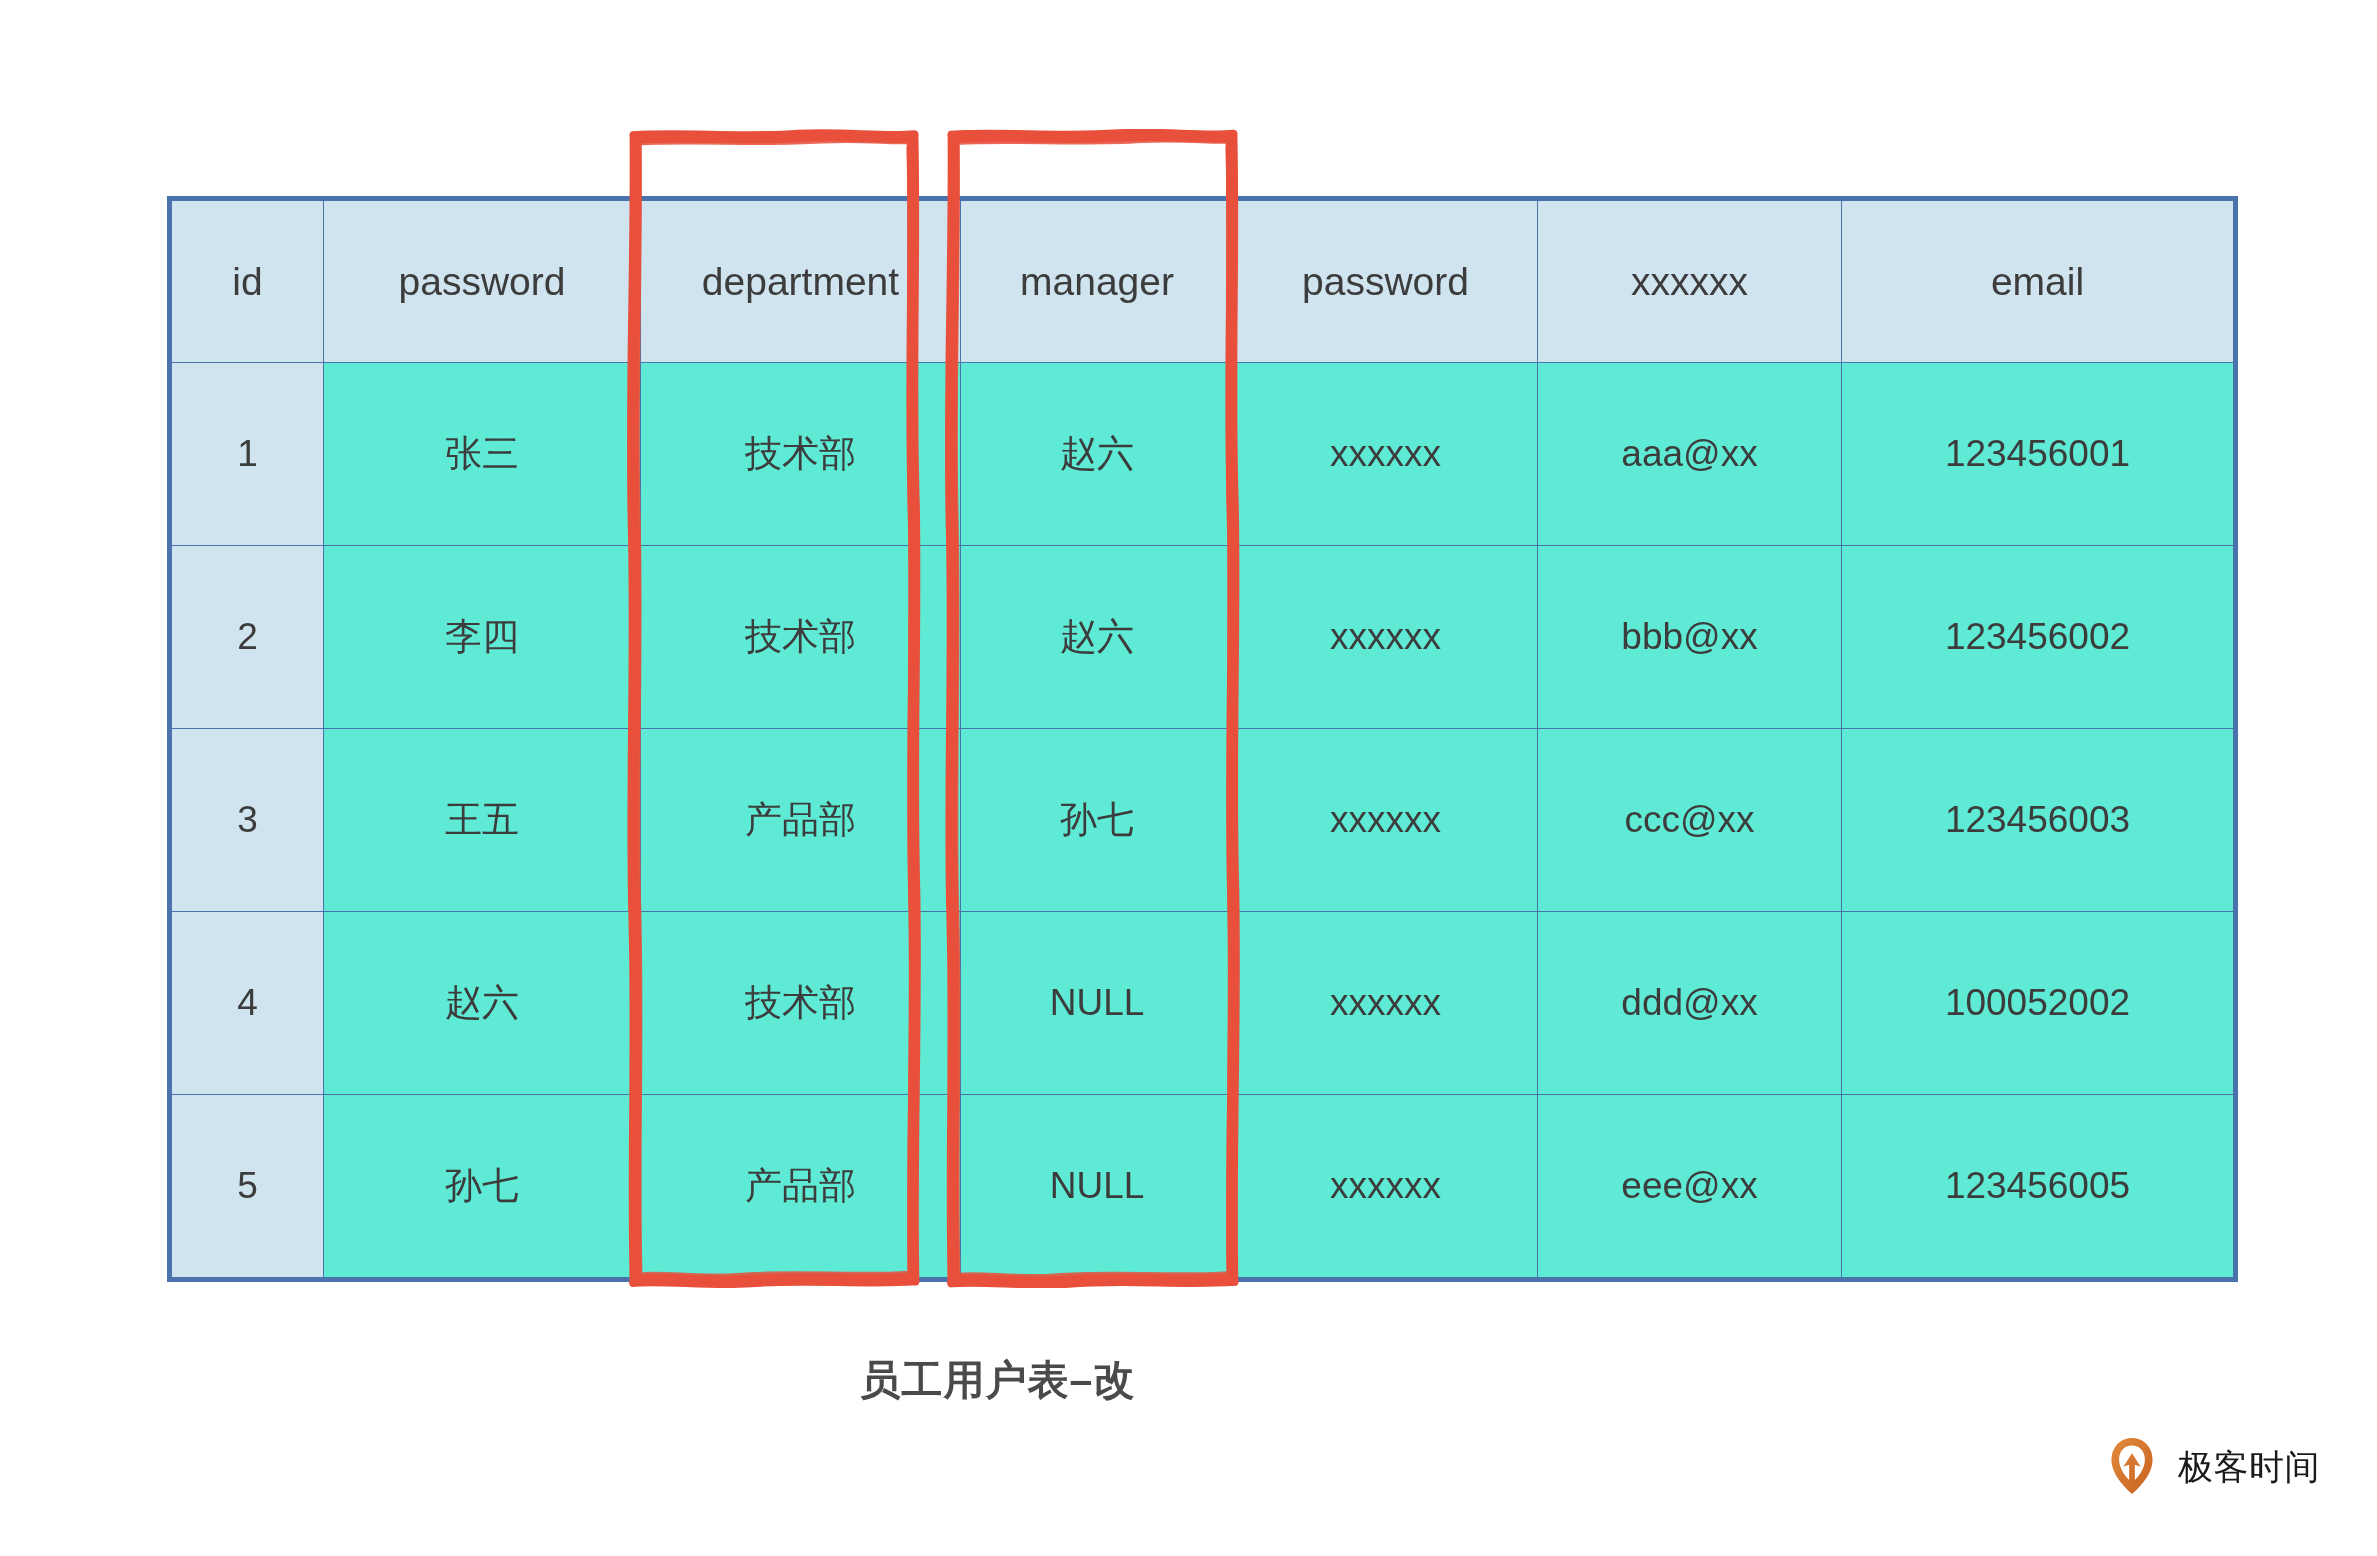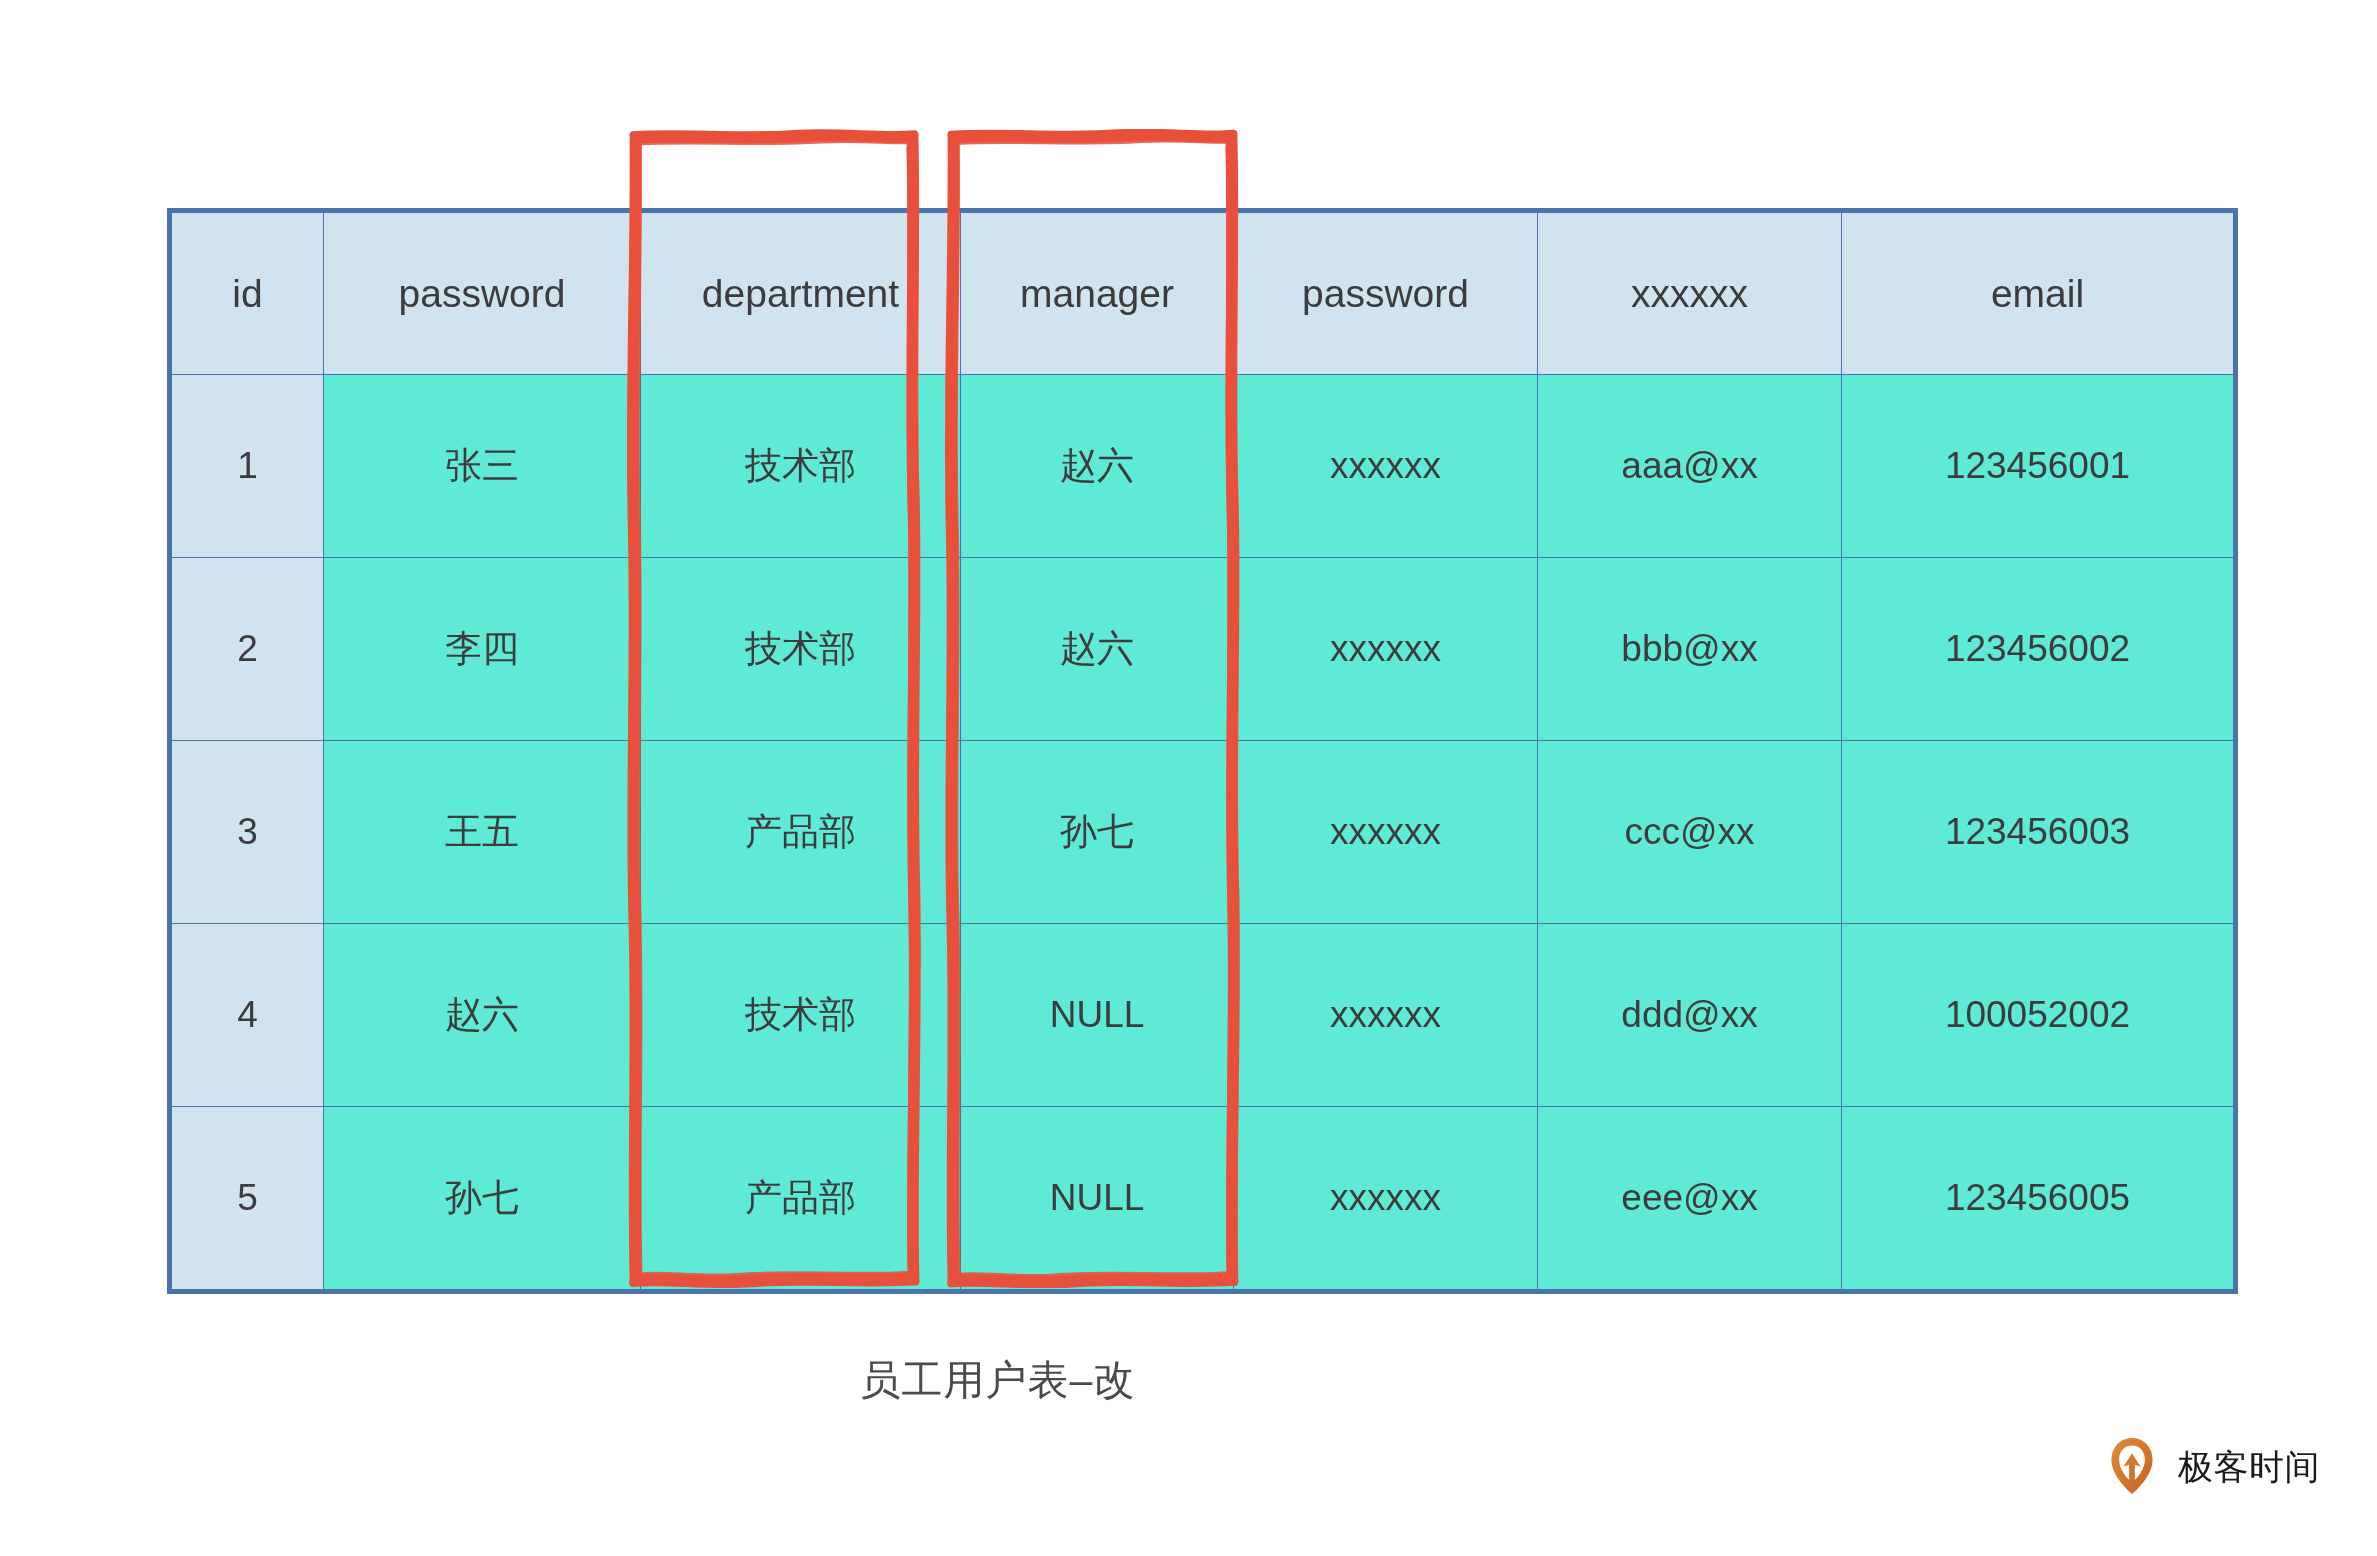--- a/index.html
+++ b/index.html
@@ -34,21 +34,20 @@
     border: 1.9px solid #4a73ab;
     text-align: center;
     vertical-align: middle;
     color: #3c3c3c;
     font-weight: normal;
     padding: 0;
   }
   
   #table-wrap {
     box-sizing: border-box;
-    margin-top: 12px;
   }
   table.data-table {
     border: 5.2px solid #4a73ab;
     box-sizing: border-box;
   }
 
   thead th {
     background: #cfe4ef;
     height: 161px;
     font-size: 39px;
@@ -85,20 +84,21 @@
   
   #caption {
     position: absolute;
     left: 0;
     top: 1353px;
     width: 1995px;
     text-align: center;
     font-size: 41px;
     color: #4a4a4a;
     letter-spacing: 1px;
+    font-weight: bold;
   }
 
   
   #logo {
     position: absolute;
     right: 57px;
     top: 1437px;
     display: flex;
     align-items: center;
     gap: 24px;

